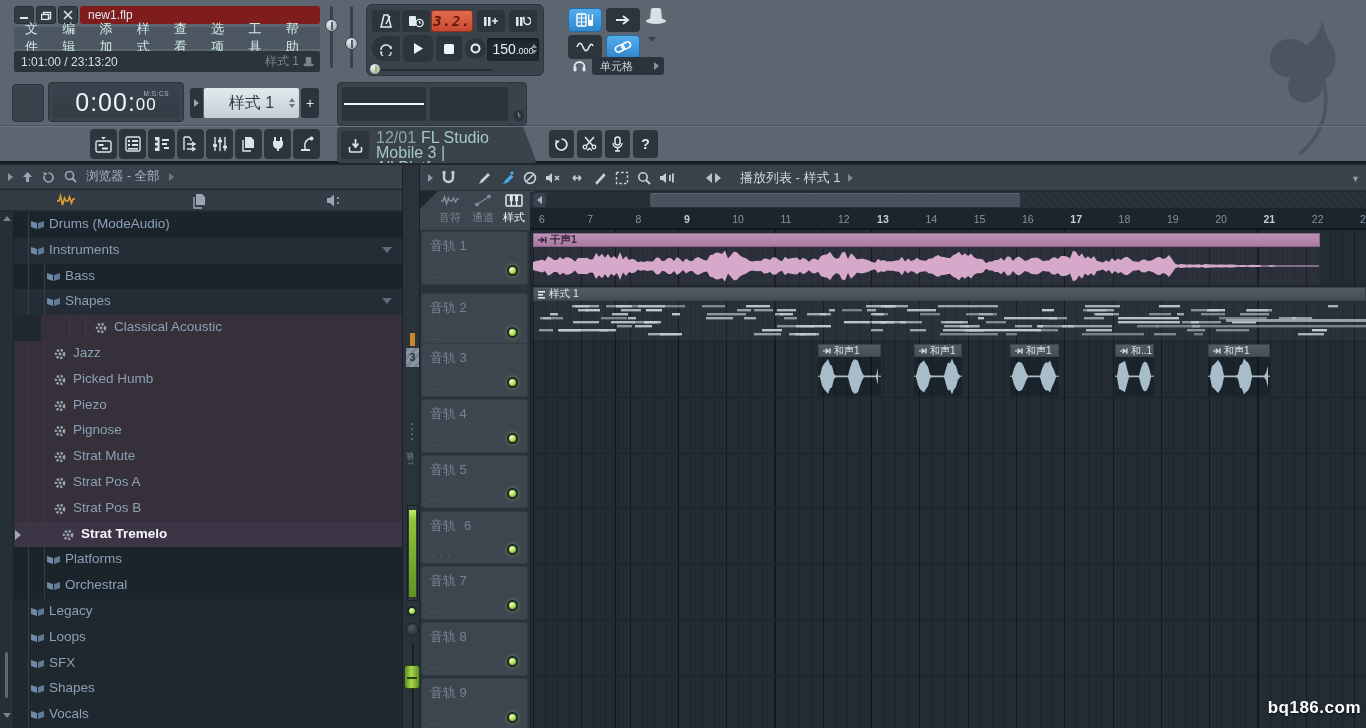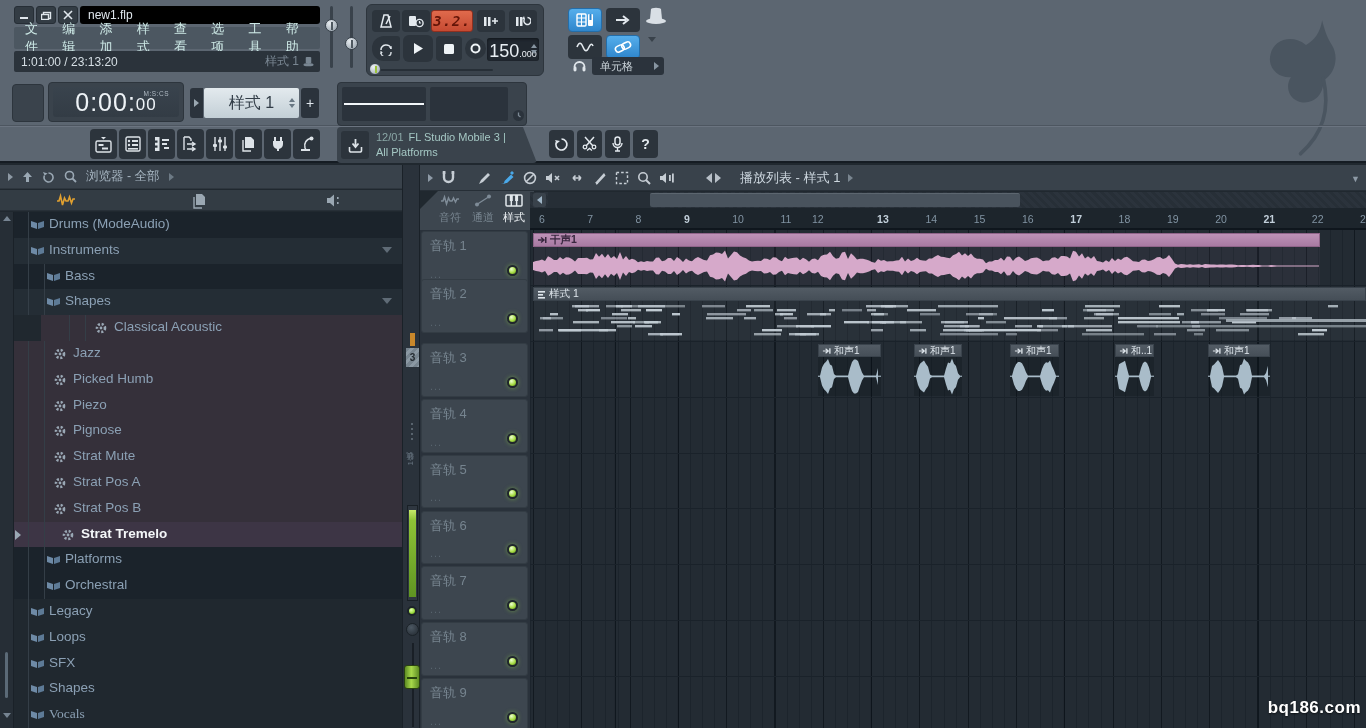--- a/index.html
+++ b/index.html
@@ -9,21 +9,21 @@
   .abs{position:absolute}
   svg{display:block}
 
   
   #topbar{position:absolute;left:0;top:0;width:1366px;height:163px;background:#5c6671;border-bottom:2px solid #151c23}
   #fl-logo{position:absolute;right:18px;top:18px;opacity:.92}
   .groove{position:absolute;left:0;width:1366px;height:1px;background:#4d5660;box-shadow:0 1px 0 #6b7480}
 
   
   .wbtn{position:absolute;top:6px;width:20px;height:18px;background:#333c44;border-radius:3px;border:1px solid #262e36;display:flex;align-items:center;justify-content:center}
-  #title-box{position:absolute;left:80px;top:6px;width:240px;height:18px;background:#000000;border-radius:3px;color:#dfe6ec;font-size:12px;line-height:18px;padding-left:8px}
+  #title-box{position:absolute;left:80px;top:6px;width:240px;height:18px;background:#7f1d1d;border-radius:3px;color:#dfe6ec;font-size:12px;line-height:18px;padding-left:8px}
   #menu-bar{position:absolute;left:14px;top:27px;width:306px;height:22px;background:#4c5761;border-radius:2px;display:flex;align-items:center;padding:0 4px}
   .menu-item{color:#cde9e6;font-size:13px;padding:0 7px;cursor:default}
   #status-row{position:absolute;left:14px;top:51px;width:306px;height:21px;background:#2b333b;border-radius:2px;display:flex;align-items:center}
   #song-pos{color:#d6dfe5;font-size:12px;padding-left:7px;flex:1}
   #pat-ind{color:#798692;font-size:12px;display:flex;align-items:center;gap:4px;padding-right:6px}
 
   
   .vslider{position:absolute;top:6px;width:3px;height:62px;background:#39424b;border-radius:2px}
   .vknob{position:absolute;left:-5px;width:13px;height:13px;border-radius:50%;background:radial-gradient(circle at 35% 30%,#e7ecf0,#aab4bd 70%,#7e8893);border:1px solid #39424b}
   .vknob i{position:absolute;left:5px;top:2px;width:2px;height:8px;background:#4e5860}
@@ -59,21 +59,21 @@
   .scope{position:absolute;top:4px;height:34px;background:#2b333c;border-radius:2px}
   #scope1{left:4px;width:84px}
   #scope1 i{position:absolute;left:2px;right:2px;top:16px;height:2px;background:#f3f7fa}
   #scope2{left:92px;width:78px}
   #clock-ic{position:absolute;left:174px;top:26px}
 
   
   .pbtn{position:absolute;top:129px;width:27px;height:30px;background:#2c343c;border-radius:4px;display:flex;align-items:center;justify-content:center}
   #news{position:absolute;left:337px;top:127px;width:200px;height:36px;background:#3a434c;clip-path:polygon(0 0,186px 0,200px 100%,0 100%);border-radius:4px}
   #news-btn{position:absolute;left:4px;top:4px;width:28px;height:28px;background:#2c343c;border-radius:3px;display:flex;align-items:center;justify-content:center}
-  #news-text{position:absolute;left:39px;top:3px;font-size:11px;line-height:15px;color:#a5c8c4}
+  #news-text{position:absolute;left:39px;top:3px;font-size:16px;line-height:15px;color:#a5c8c4}
   #news-text .dim{opacity:.75;margin-right:5px}
   .ubtn{position:absolute;top:130px;width:25px;height:28px;background:#2c343c;border-radius:4px;display:flex;align-items:center;justify-content:center;color:#e3e9ee;font-size:14px;font-weight:bold}
 
   
   #browser-header{position:absolute;left:0;top:165px;width:402px;height:24px;background:#39424b;border-bottom:1px solid #2e363e;display:flex;align-items:center;gap:9px;padding-left:8px}
   #browser-title{color:#a7b6c2;font-size:12.5px}
   #browser-tabs{position:absolute;left:0;top:190px;width:402px;height:21px;background:#333c44;border-bottom:1px solid #272f37}
   .btab{position:absolute;top:3px}
   #browser-tree{position:absolute;left:0;top:212px;width:402px;height:516px;background:#20282f;overflow:hidden}
   #tree-gutter{position:absolute;left:0;top:212px;width:14px;height:516px;background:#262e36;border-right:1px solid #1a2128}
@@ -256,21 +256,21 @@
         <svg width="10" height="10">
             <rect width="10" height="10" rx="1.5" fill="#eef3f6"></rect>
           </svg>
       </div>
       <div class="tbtn" style="left:98px;top:33px;width:21px;height:21px;border-radius:50%">
         <svg width="11" height="11">
             <circle cx="5.5" cy="5.5" r="4" fill="none" stroke="#eef3f6" stroke-width="2"></circle>
           </svg>
       </div>
       <div id="tempo">
-        <span style="font-size:18px">150</span>
+        <span style="font-size:14px">150</span>
           <span style="font-size:9px">.000</span>
         <span class="spin">
             <i style="border-bottom:4px solid #8795a1"></i>
             <i style="border-top:4px solid #8795a1"></i>
           </span>
       </div>
       <div id="shuffle-track"></div>
       <div id="shuffle-knob">
           <i></i>
         </div>
@@ -692,21 +692,21 @@
         <span class="tlabel" style="left: 49px;">Shapes</span>
       </div>
       <div class="trow bg-base" style="top: 490.2px;">
         <i class="guide g1"></i>
         <span class="ticon" style="left: 30px;">
           <svg width="15" height="11" viewBox="0 0 15 11">
             <path d="M1 2 L7 4 L7 10 L1 8 Z" fill="#6e8aa6"></path>
             <path d="M14 2 L8 4 L8 10 L14 8 Z" fill="#5d7a96"></path>
           </svg>
         </span>
-        <span class="tlabel" style="left: 49px; font-family: Liberation Serif, serif;">Vocals</span>
+        <span class="tlabel" style="left: 49px;">Vocals</span>
       </div>
     </div>
   <div id="tree-gutter">
     <span class="gut-up"></span>
     <span class="gut-dn"></span>
     <span class="gut-thumb"></span>
   </div>
 
   <div id="strip">
     <div id="strip-orange"></div>
@@ -813,42 +813,42 @@
     <div id="pl-thumb"></div>
   </div>
 
   <div id="pl-ruler">
       <span class="rnum" style="left: 9px;">6</span>
       <span class="rnum" style="left: 57.3px;">7</span>
       <span class="rnum" style="left: 105.6px;">8</span>
       <span class="rnum bold" style="left: 153.9px;">9</span>
       <span class="rnum" style="left: 202.2px;">10</span>
       <span class="rnum" style="left: 250.5px;">11</span>
-      <span class="rnum" style="left: 282px;">12</span>
+      <span class="rnum" style="left: 308px;">12</span>
       <span class="rnum bold" style="left: 347.1px;">13</span>
       <span class="rnum" style="left: 395.4px;">14</span>
       <span class="rnum" style="left: 443.7px;">15</span>
       <span class="rnum" style="left: 492px;">16</span>
       <span class="rnum bold" style="left: 540.3px;">17</span>
       <span class="rnum" style="left: 588.6px;">18</span>
       <span class="rnum" style="left: 636.9px;">19</span>
       <span class="rnum" style="left: 685.2px;">20</span>
       <span class="rnum bold" style="left: 733.5px;">21</span>
       <span class="rnum" style="left: 781.8px;">22</span>
       <span class="rnum" style="left: 830.1px;">23</span>
     </div>
   <div id="pl-tracks">
       <div class="trkrow" style="top: 0px; height: 55.9px;">
         <div class="trkcard">
           <div class="trkname">音轨 1</div>
           <div class="trkdots">...</div>
           <div class="trkled"></div>
         </div>
       </div>
-      <div class="trkrow" style="top: 48px; height: 55.9px; text-align: center;">
+      <div class="trkrow" style="top: 62px; height: 55.9px; text-align: center;">
         <div class="trkcard">
           <div class="trkname">音轨 2</div>
           <div class="trkdots">...</div>
           <div class="trkled"></div>
         </div>
       </div>
       <div class="trkrow" style="top: 111.8px; height: 55.9px;">
         <div class="trkcard">
           <div class="trkname">音轨 3</div>
           <div class="trkdots">...</div>
@@ -862,21 +862,21 @@
           <div class="trkled"></div>
         </div>
       </div>
       <div class="trkrow" style="top: 223.6px; height: 55.9px;">
         <div class="trkcard">
           <div class="trkname">音轨 5</div>
           <div class="trkdots">...</div>
           <div class="trkled"></div>
         </div>
       </div>
-      <div class="trkrow" style="top: 279.5px; height: 55.9px;">
+      <div class="trkrow" style="top: 279.5px; height: 55.9px; font-family: Liberation Mono, monospace;">
         <div class="trkcard">
           <div class="trkname">音轨 6</div>
           <div class="trkdots">...</div>
           <div class="trkled"></div>
         </div>
       </div>
       <div class="trkrow" style="top: 335.4px; height: 55.9px;">
         <div class="trkcard">
           <div class="trkname">音轨 7</div>
           <div class="trkdots">...</div>

